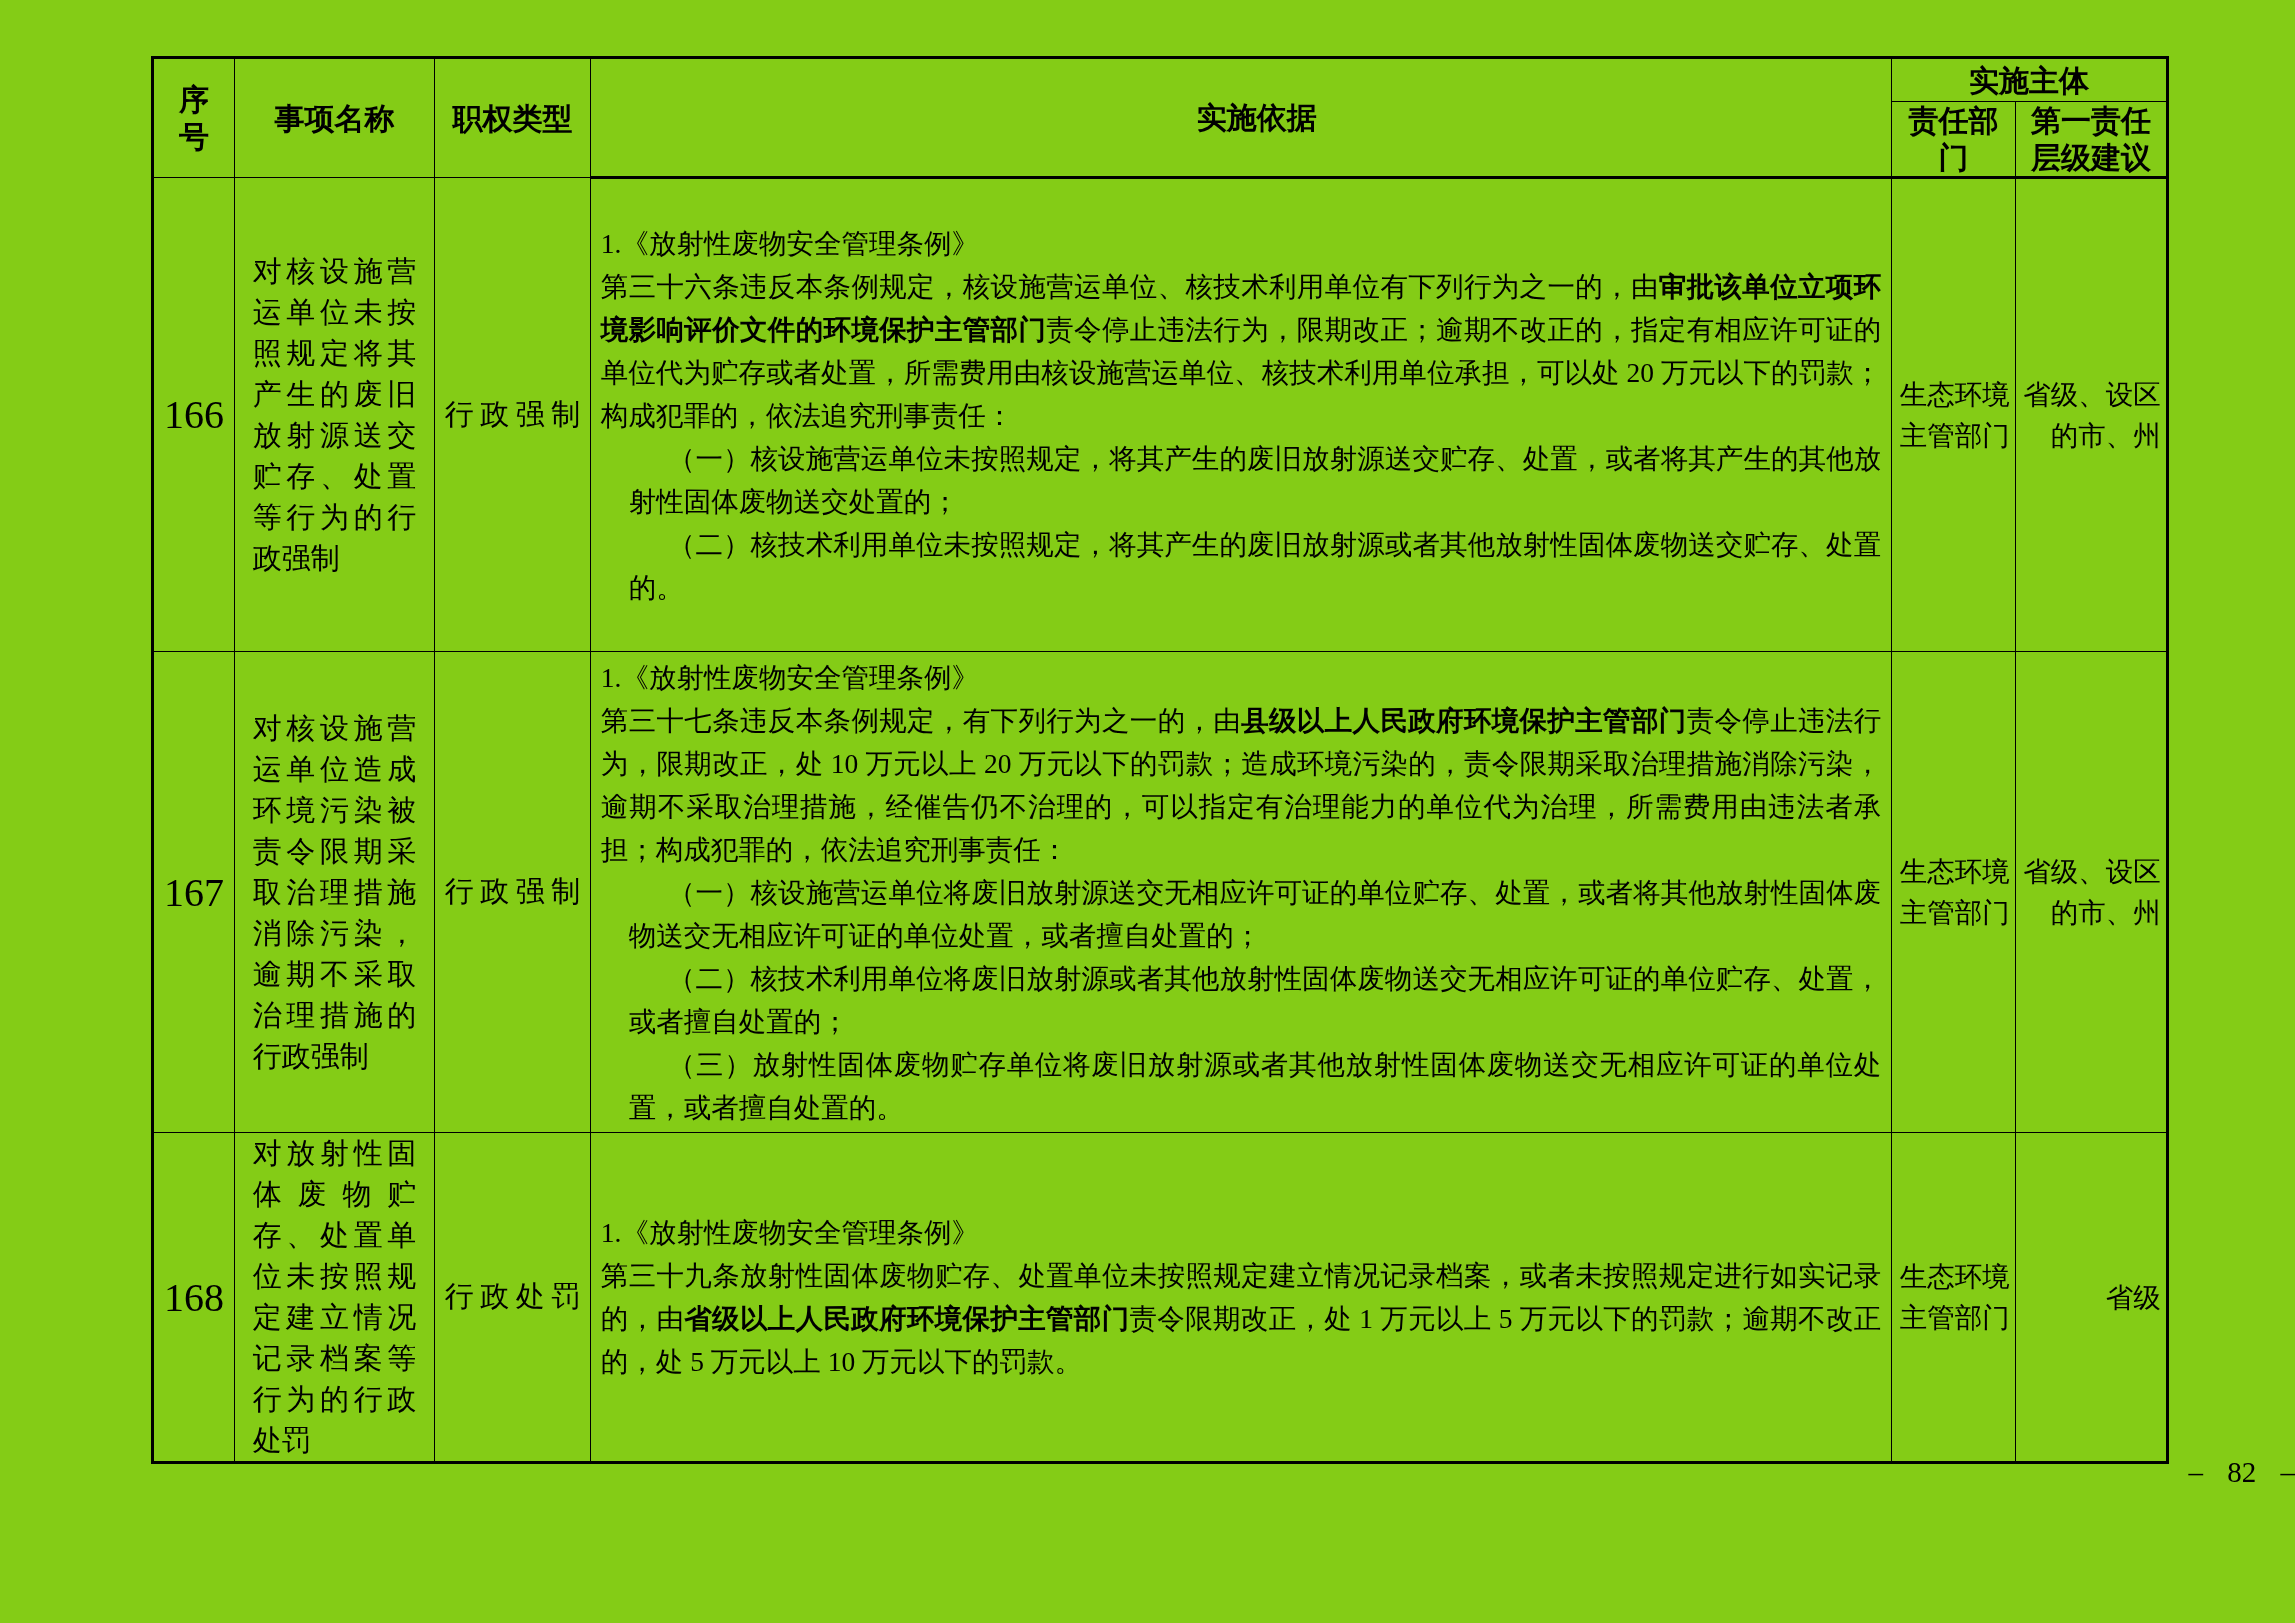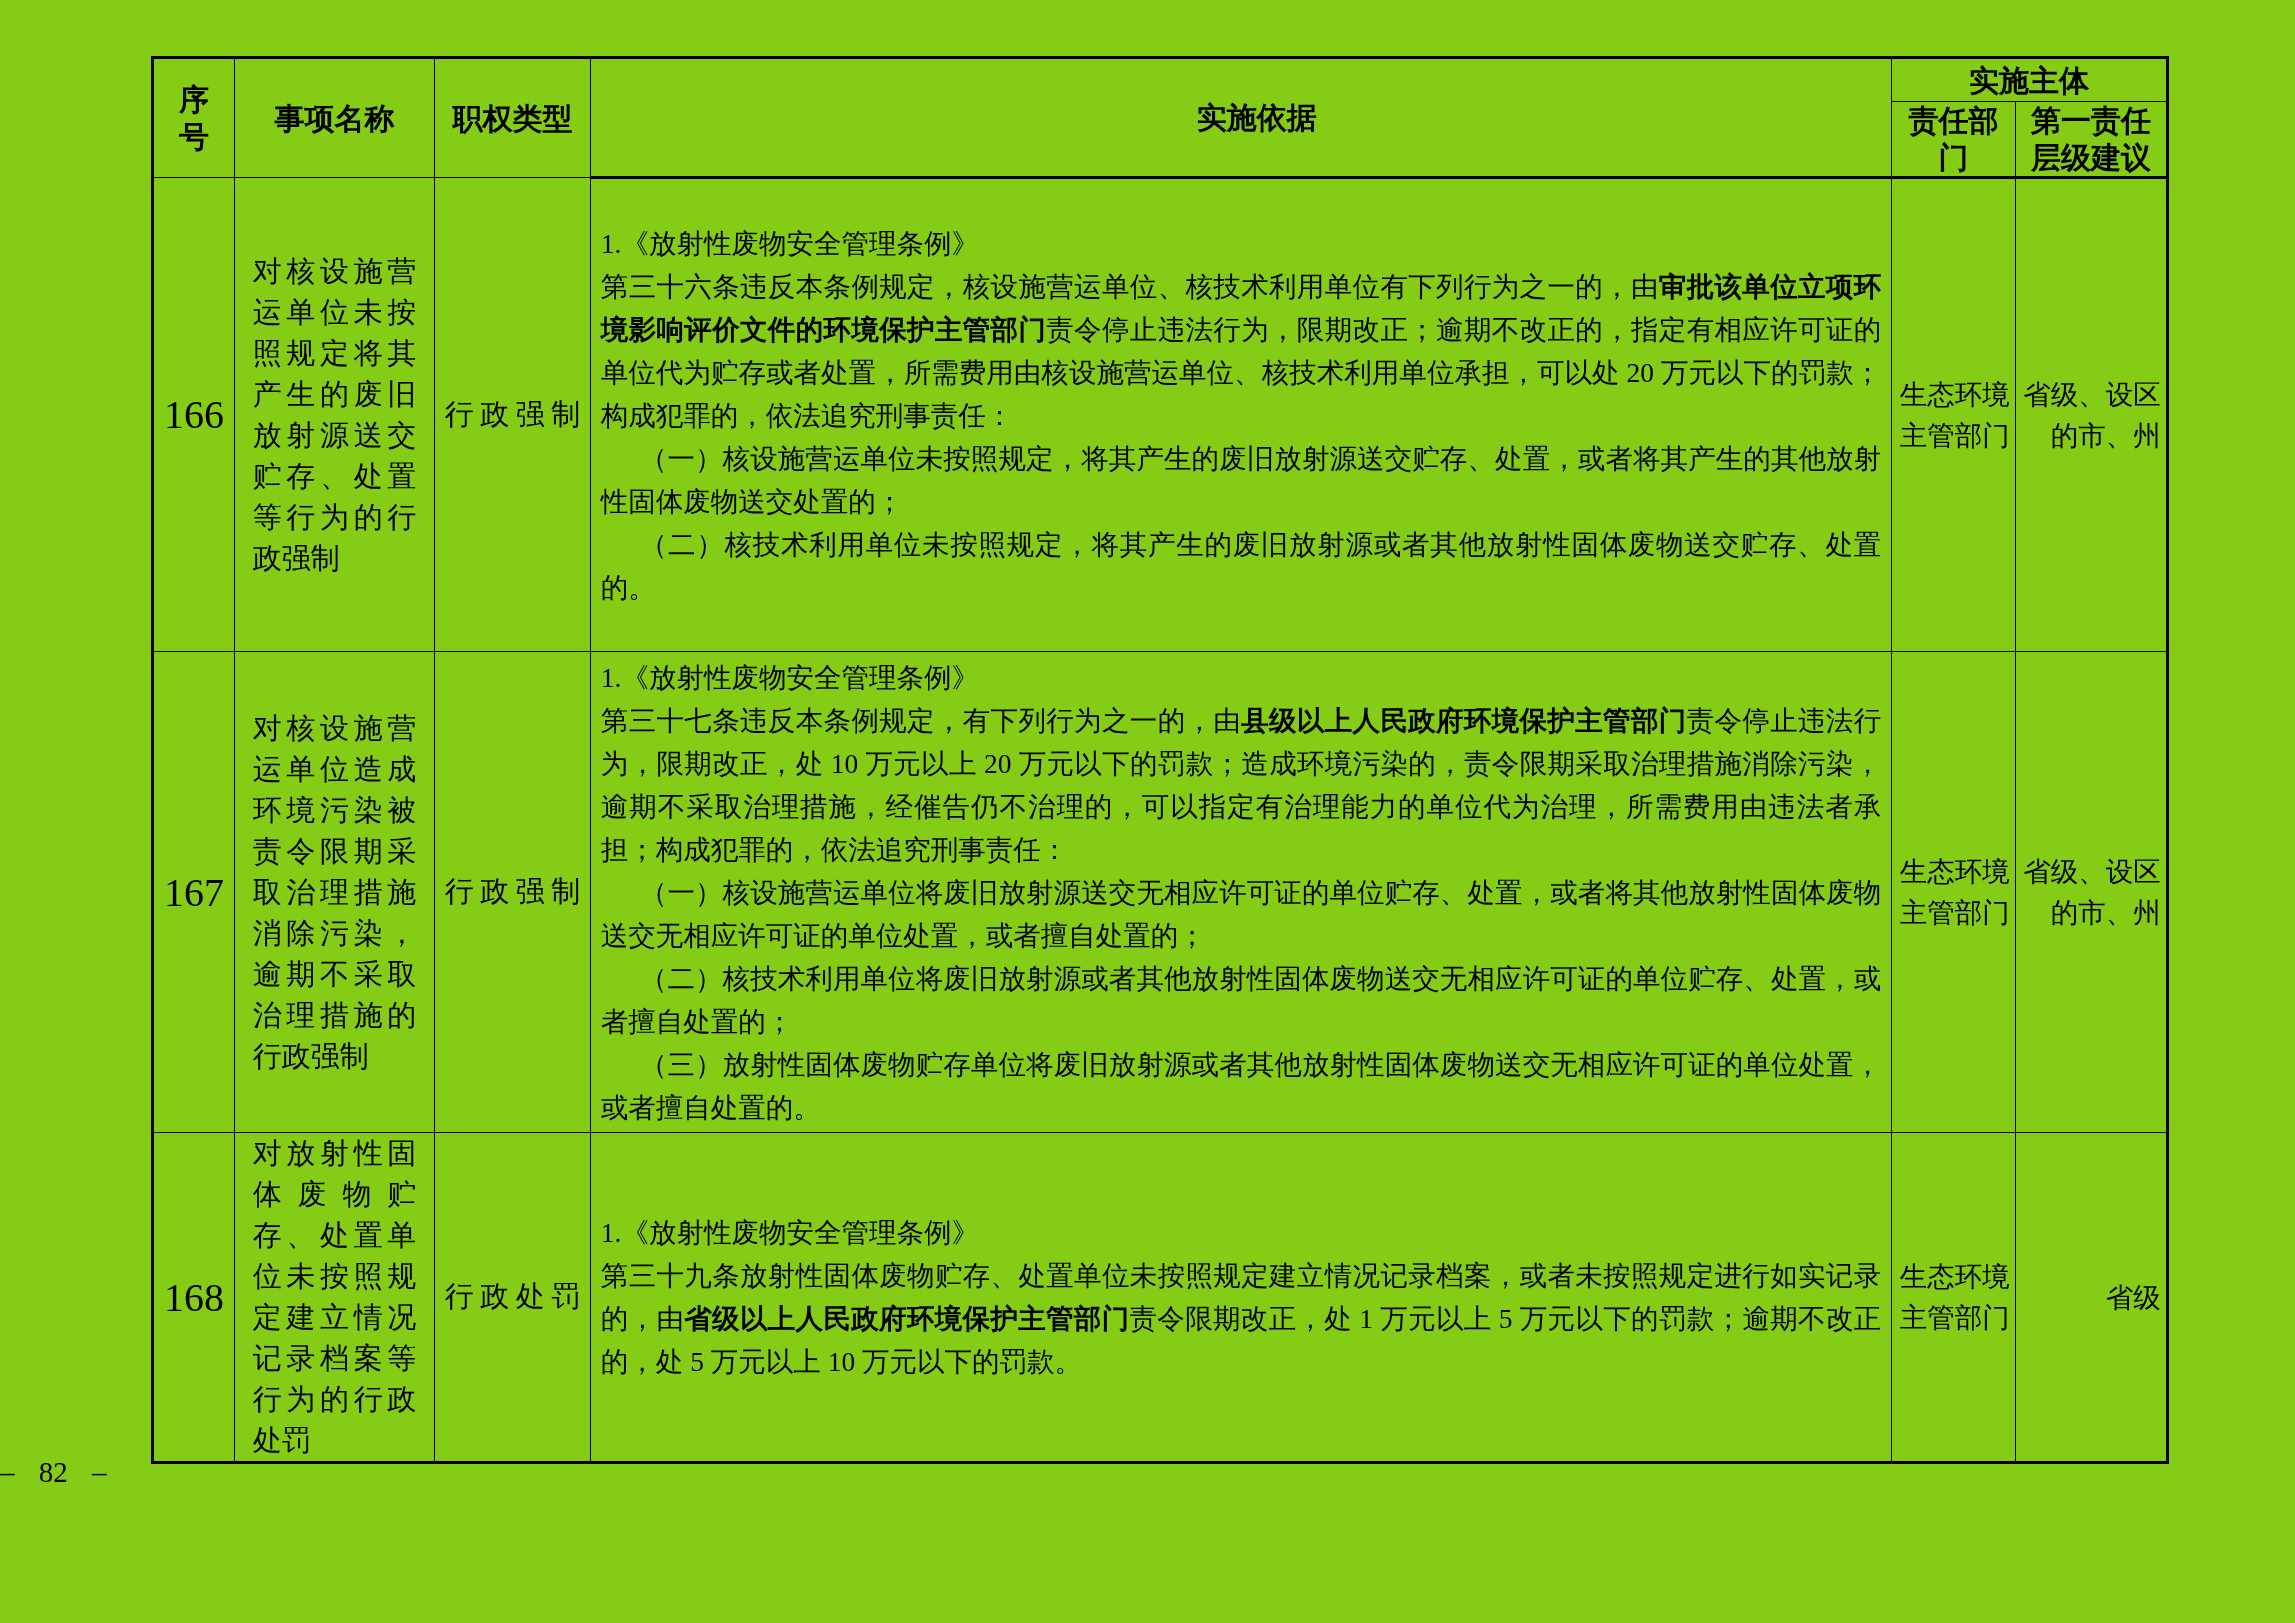--- a/index.html
+++ b/index.html
@@ -79,34 +79,35 @@
   td.basis-cell {
     font-size: 27.5px;
     line-height: 43px;
     padding: 0 9.8px;
   }
   td.basis-cell .para {
     text-align: justify;
   }
   td.basis-cell .para.indent {
     text-indent: 39px;
+    margin-left: 28px;
   }
   .b { font-weight: bold; }
   td.dept-cell, td.level-cell {
     font-size: 27.5px;
     line-height: 41px;
     text-align: right;
     padding: 0 5.2px;
   }
   .footer {
     position: absolute;
     left: 0;
     top: 1456px;
     width: 100%;
-    text-align: left;
+    text-align: right;
     font-size: 29px;
     word-spacing: 17px;
   }
 </style>
 </head>
 <body>
 
 <div class="page">
 
   <table class="power-list">

